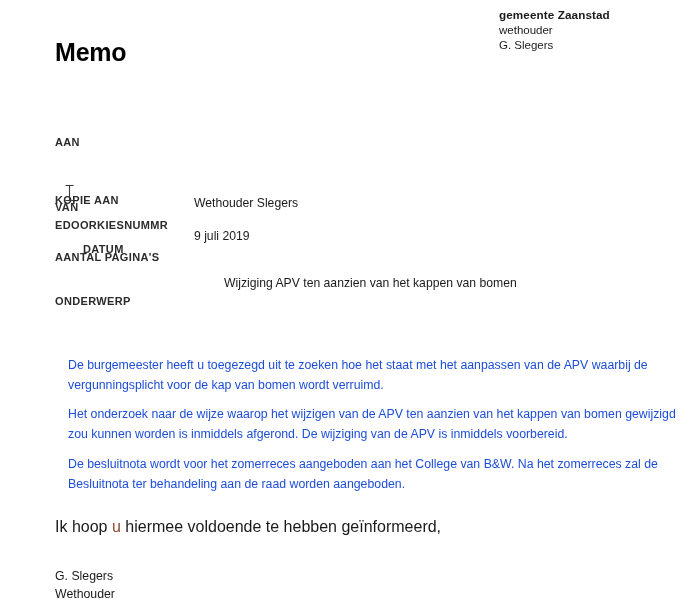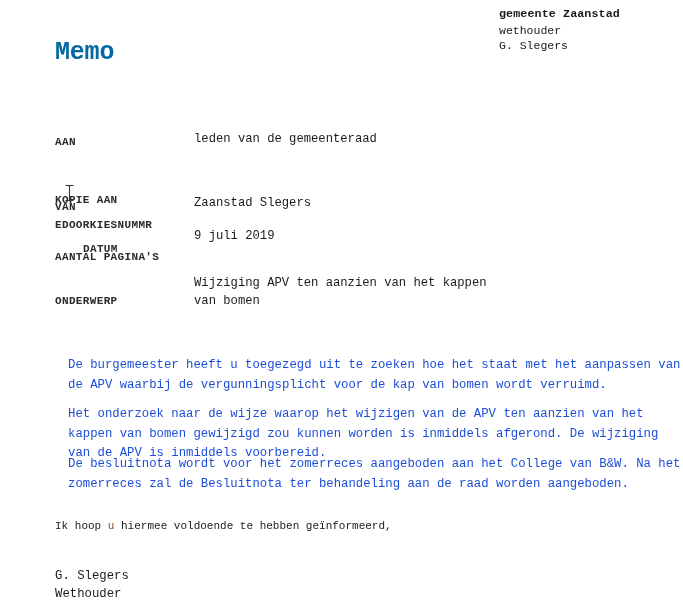--- a/index.html
+++ b/index.html
@@ -12,21 +12,20 @@
     font-family: "Liberation Sans", sans-serif;
     color: #1a1a1a;
     -webkit-font-smoothing: antialiased;
   }
   .page {
     position: relative;
     width: 683px;
     height: 610px;
     background: #ffffff;
     overflow: hidden;
-    font-family: Liberation Mono, monospace;
   }
 
   
   .letterhead {
     position: absolute;
     left: 499px;
     top: 7px;
     line-height: 15.5px;
     font-size: 11.5px;
     color: #1a1a1a;
@@ -43,21 +42,21 @@
   }
 
   
   .memo-title {
     position: absolute;
     left: 55px;
     top: 38px;
     font-size: 25px;
     font-weight: bold;
     letter-spacing: -0.2px;
-    color: #0369a1;
+    color: #000000;
   }
 
   
   .meta {
     position: absolute;
     left: 0;
     top: 0;
     width: 683px;
     height: 320px;
   }
@@ -113,21 +112,21 @@
     color: #1d4ed8;
   }
   .para-1 { top: 356px; }
   .para-2 { top: 405px; }
   .para-3 { top: 455px; }
 
   .closing {
     position: absolute;
     left: 55px;
     top: 517px;
-    font-size: 11px;
+    font-size: 16px;
     line-height: 19.5px;
     color: #1a1a1a;
   }
   .closing .hl {
     color: #8a4b2a;
   }
 
   .signature {
     position: absolute;
     left: 55px;
@@ -154,24 +153,23 @@
   <div class="meta">
 
     <div class="meta-label lbl-aan">AAN</div>
     <div class="meta-label lbl-kopie">KOPIE AAN</div>
     <div class="meta-label lbl-van">VAN</div>
     <div class="meta-label lbl-doorkies">EDOORKIESNUMMR</div>
     <div class="meta-label lbl-datum">DATUM</div>
     <div class="meta-label lbl-paginas">AANTAL PAGINA'S</div>
     <div class="meta-label lbl-onderwerp">ONDERWERP</div>
 
-    <div class="meta-value val-aan">leden van de gemeenteraad</div>
-    <div class="meta-value val-van">Zaanstad Slegers</div>
+    <div class="meta-value val-van">Wethouder Slegers</div>
     <div class="meta-value val-datum">9 juli 2019</div>
-    <div class="meta-value val-onderwerp" style="width:300px;">Wijziging APV ten aanzien van het kappen van bomen</div>
+    <div class="meta-value val-onderwerp" style="width:300px;margin-left:30px;">Wijziging APV ten aanzien van het kappen van bomen</div>
 
   </div>
 
   <div class="cursor-ibeam">
     <svg width="11" height="18" viewBox="0 0 11 18" xmlns="http://www.w3.org/2000/svg">
       <g stroke="#3a3a3a" stroke-width="1.1" fill="none" stroke-linecap="square">
         <line x1="5.5" y1="1.5" x2="5.5" y2="16.5"></line>
         <line x1="2" y1="1.5" x2="9" y2="1.5"></line>
         <line x1="2" y1="16.5" x2="9" y2="16.5"></line>
       </g>

